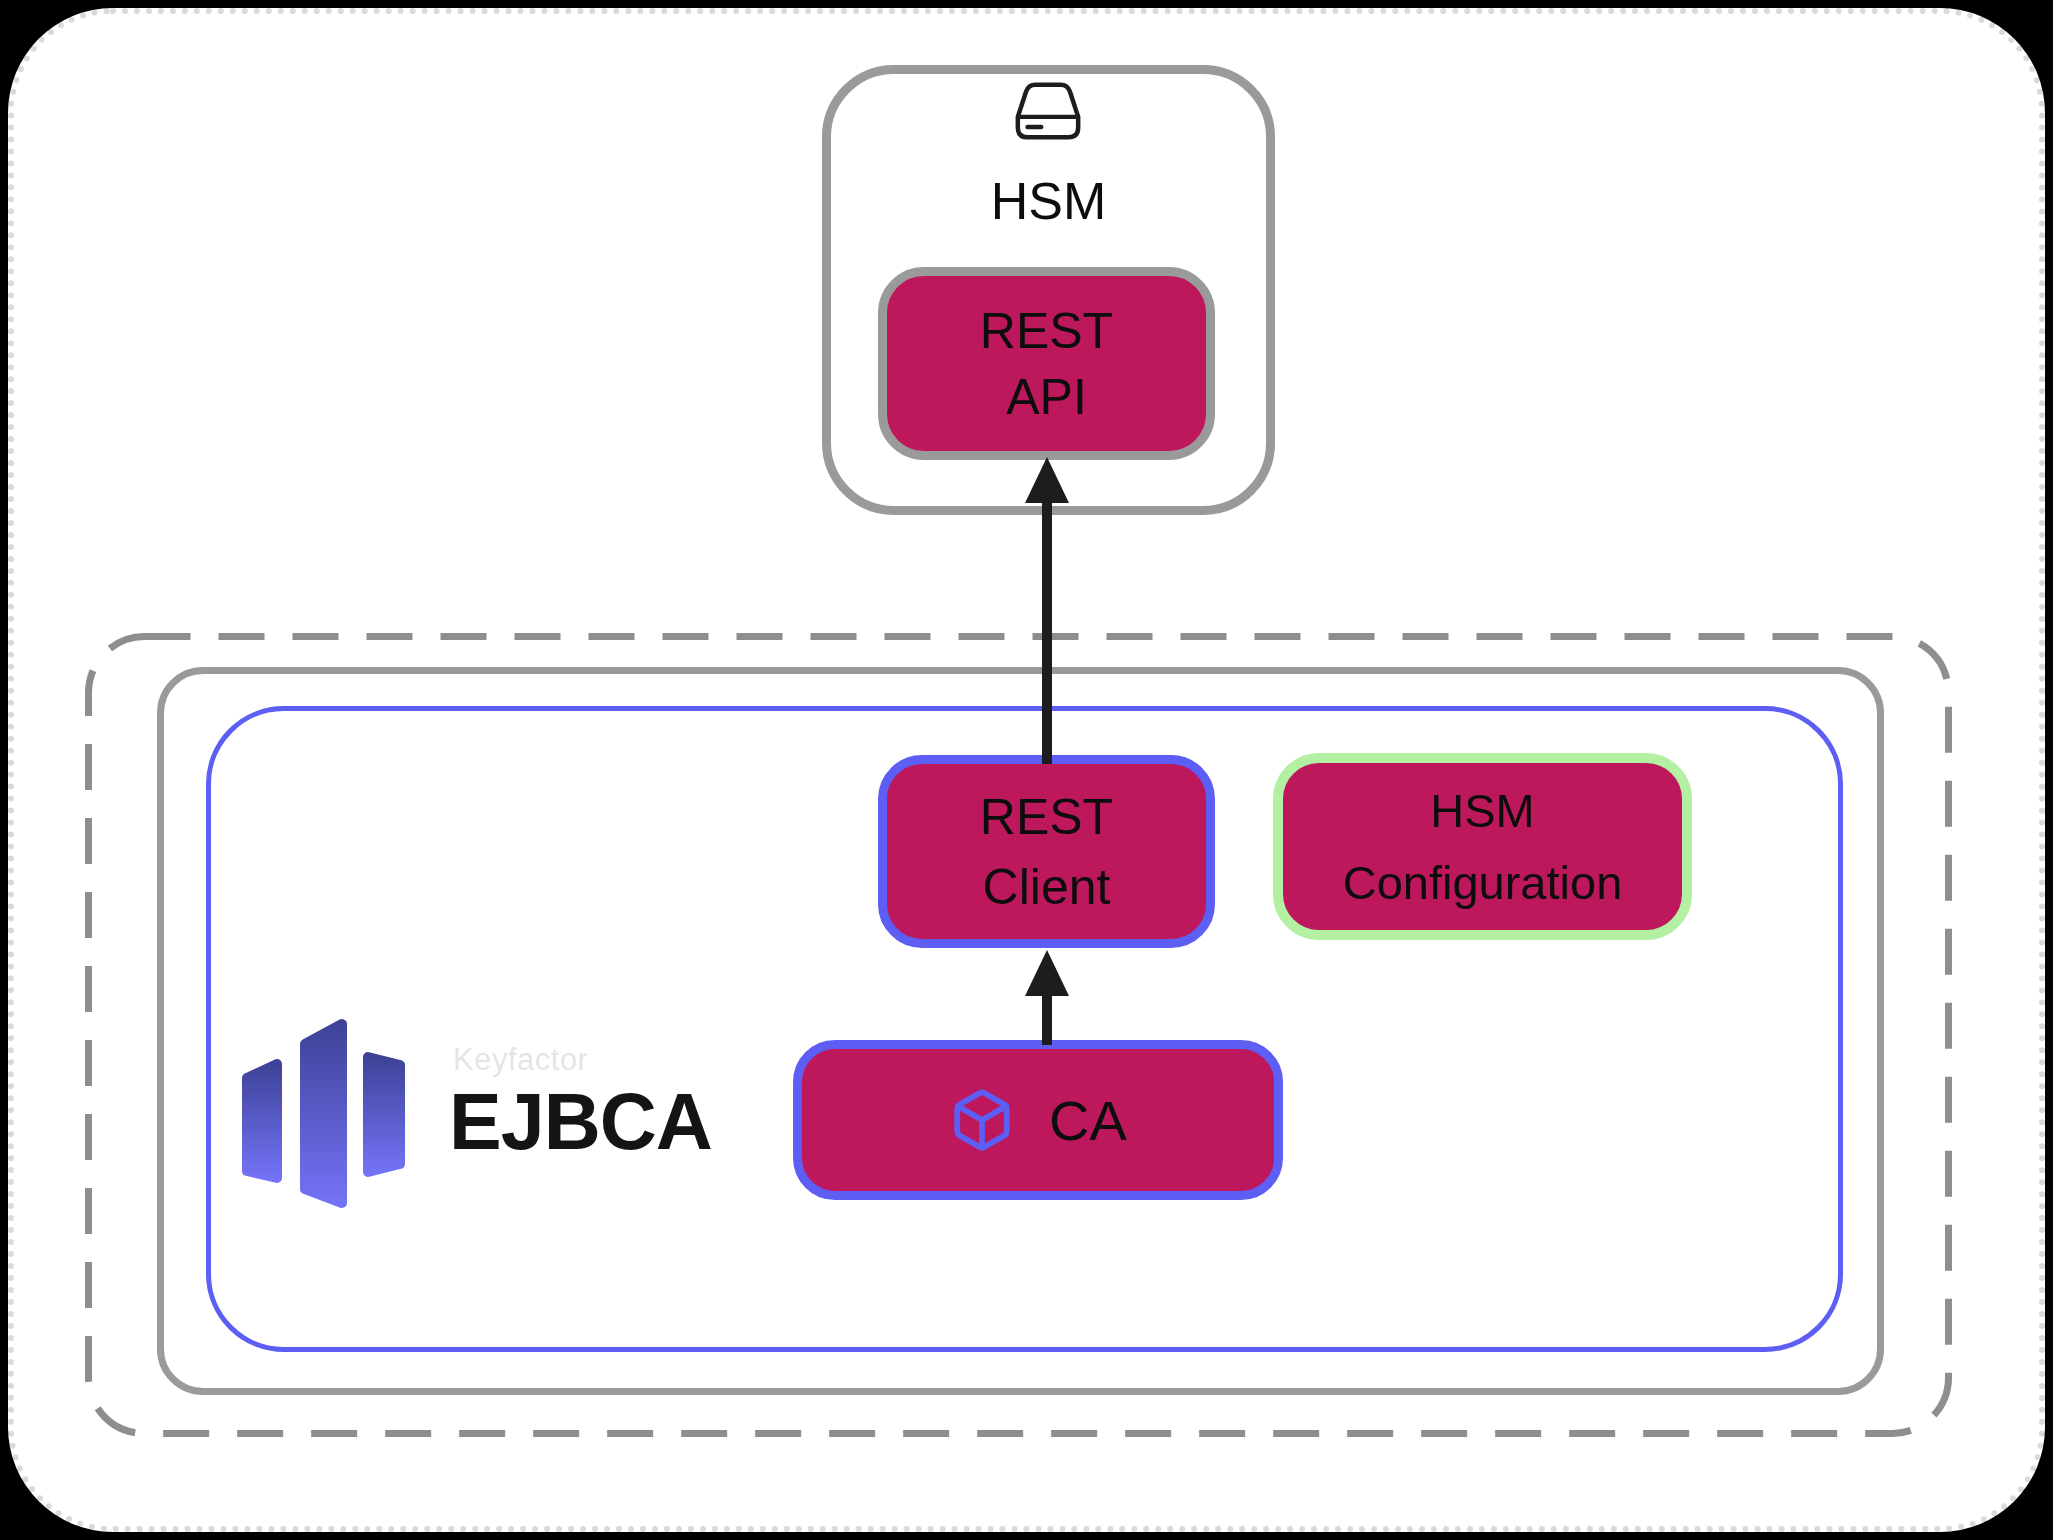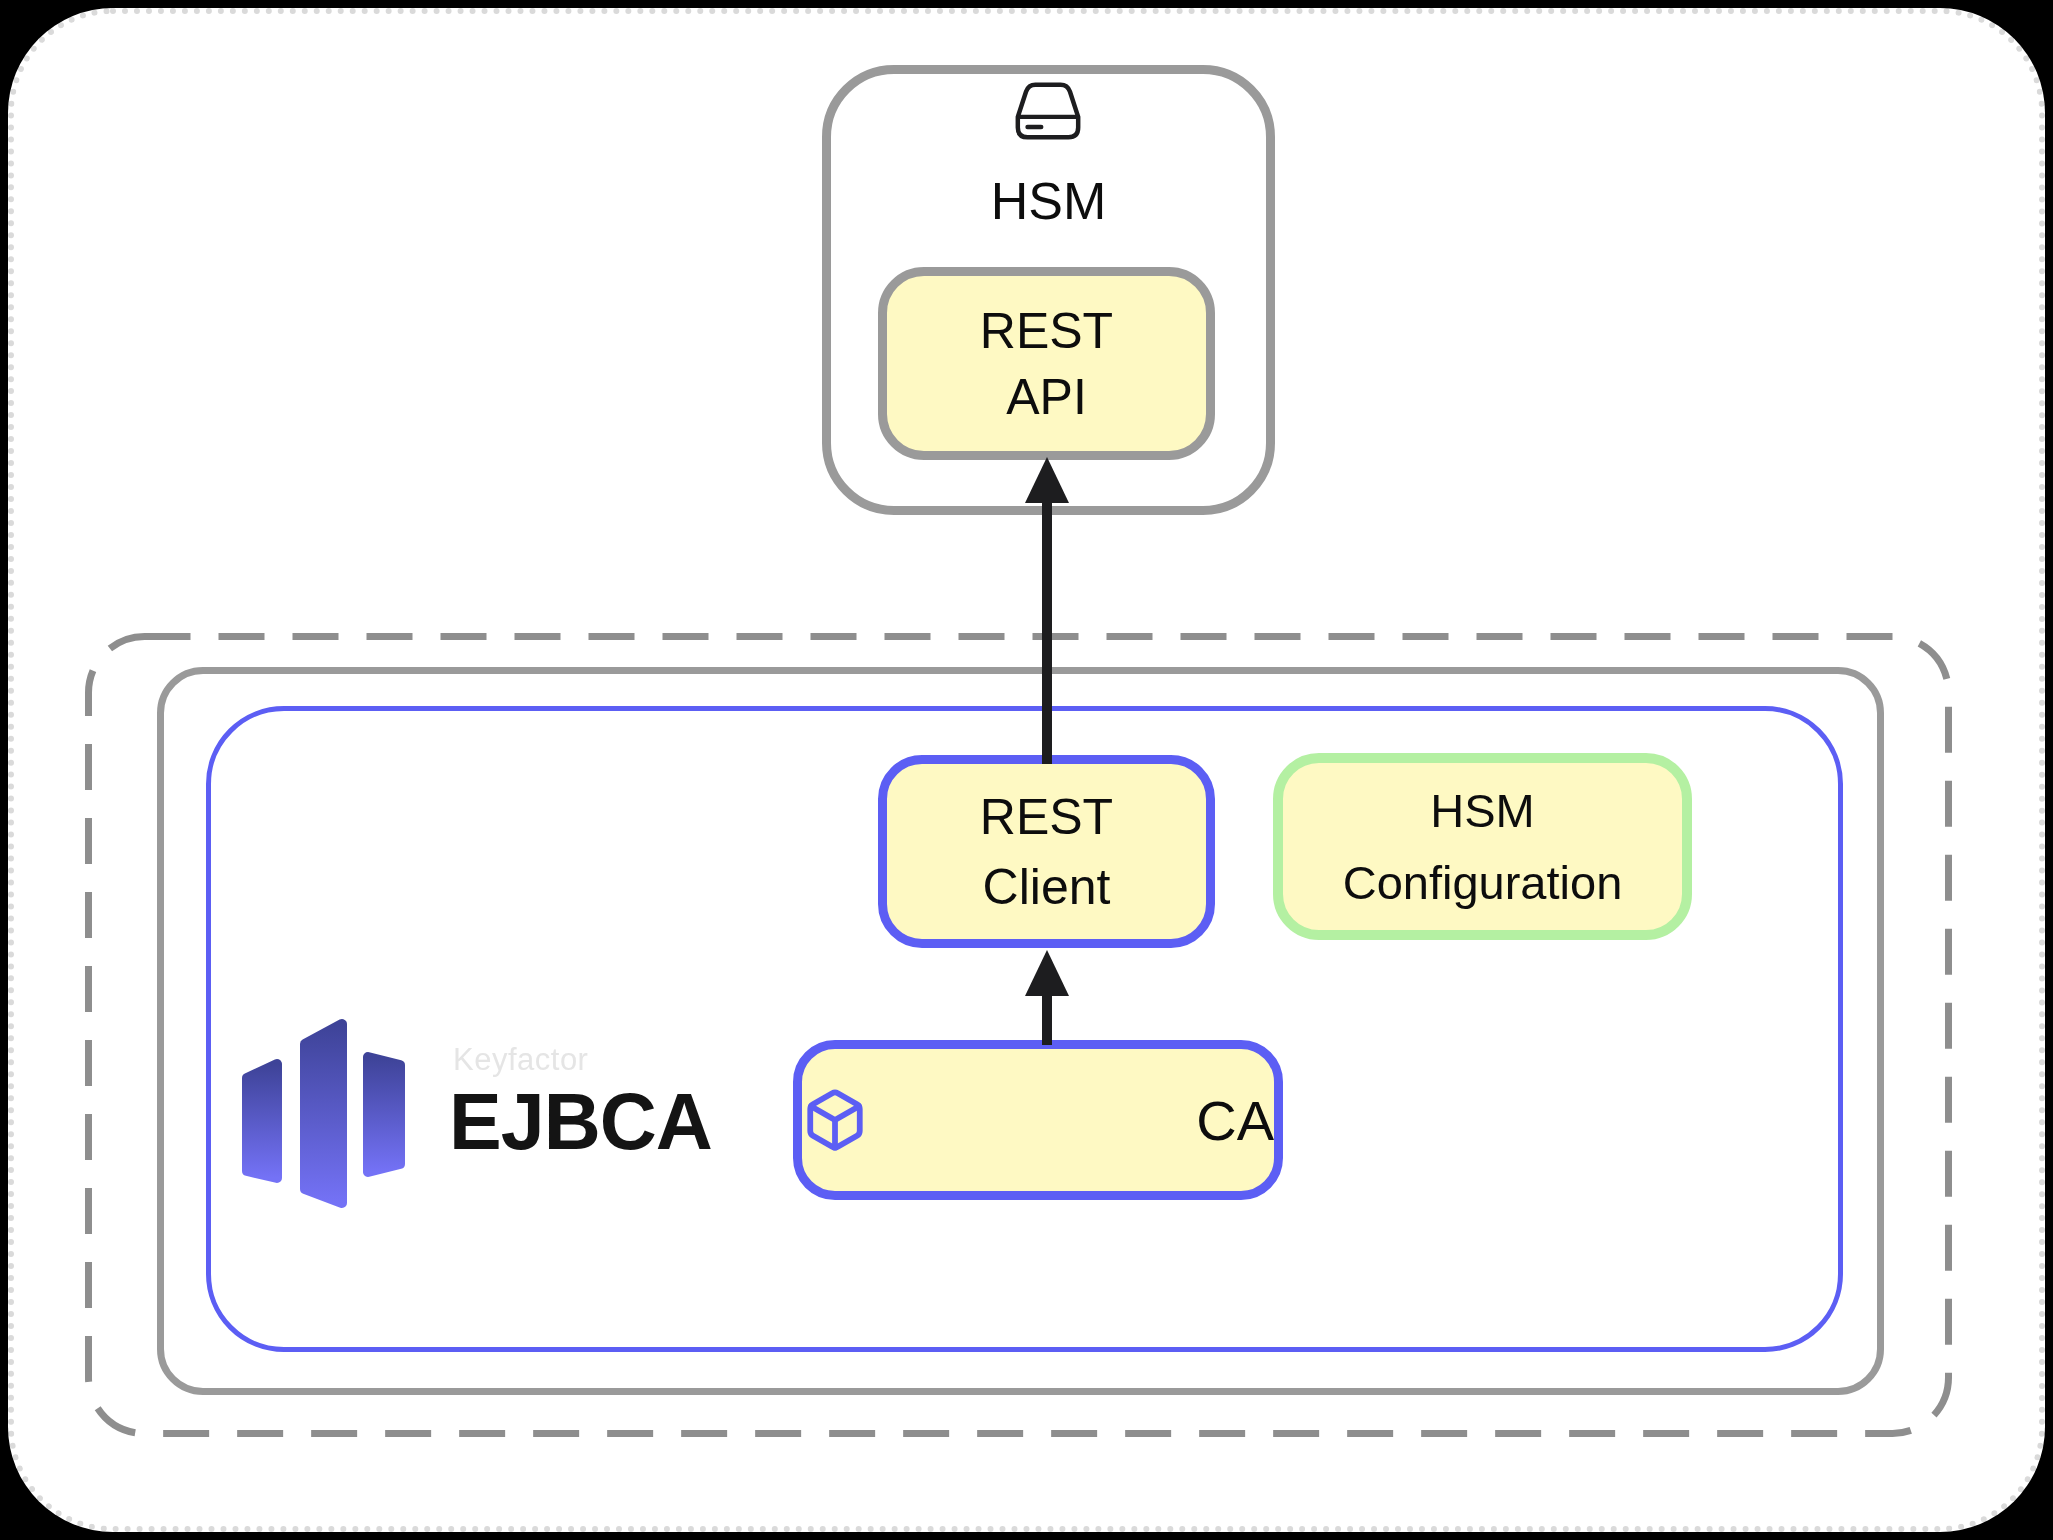--- a/index.html
+++ b/index.html
@@ -28,21 +28,21 @@
     border:7px solid #9a9a9a;border-radius:46px;background:transparent;
   }
   .blue-box{
     left:206px;top:706px;width:1637px;height:646px;
     border:5px solid #5c5ef4;border-radius:78px;background:transparent;
   }
 
   
   .node{
     display:flex;align-items:center;justify-content:center;
-    text-align:center;background:#fef9c3;color:#0d0d0d;
+    text-align:center;background:#be185d;color:#0d0d0d;
   }
   .hsm-box{
     left:822px;top:65px;width:453px;height:450px;
     border:9px solid #9a9a9a;border-radius:72px;background:#ffffff;
   }
   .hsm-title{
     left:822px;top:170px;width:453px;text-align:center;
     font-size:52px;line-height:62px;color:#0d0d0d;
   }
   .rest-api-box{
@@ -56,21 +56,21 @@
     font-size:50px;line-height:70px;white-space:pre-line;
   }
   .hsm-config-box{
     left:1273px;top:753px;width:419px;height:187px;
     border:10px solid #b4f0a2;border-radius:46px;
     font-size:47px;line-height:72px;white-space:pre-line;
   }
   .ca-box{
     left:793px;top:1040px;width:490px;height:160px;
     border:9px solid #5c5ef4;border-radius:42px;
-    gap:34px;font-size:56px;justify-content:space-between;
+    gap:34px;font-size:56px;
   }
 
   
   .arrow{position:absolute;width:46px;}
   .arrow .head{
     width:0;height:0;margin:0 auto;
     border-left:22px solid transparent;border-right:22px solid transparent;
     border-bottom:46px solid #1d1d1f;
   }
   .arrow .shaft{width:10px;background:#1d1d1f;margin:-1px auto 0;}

